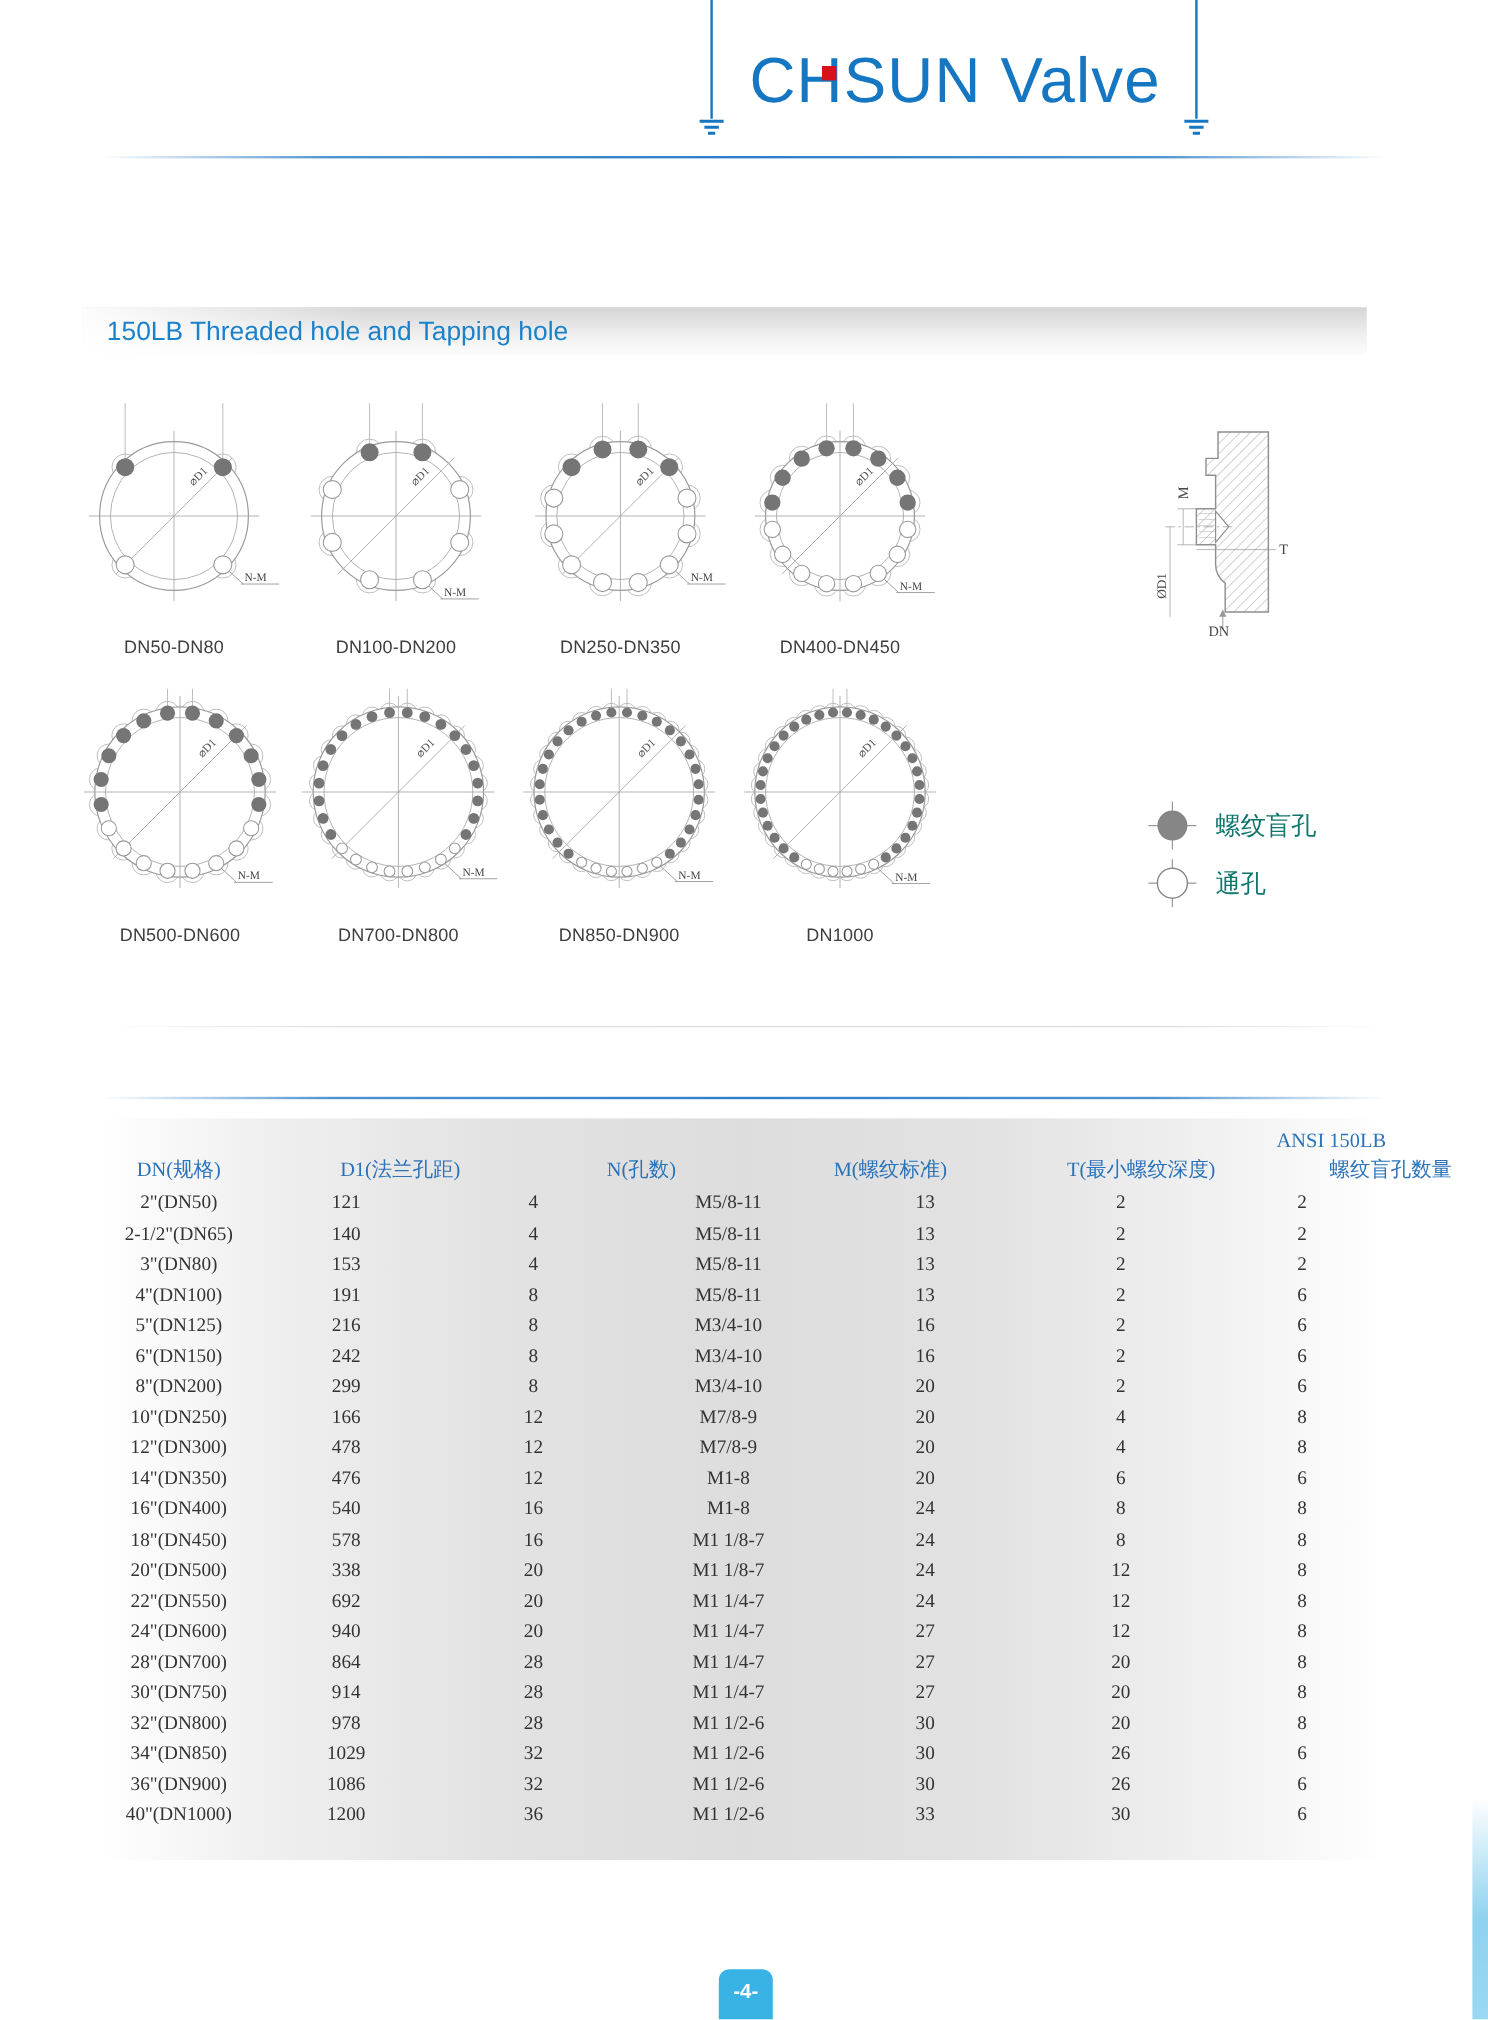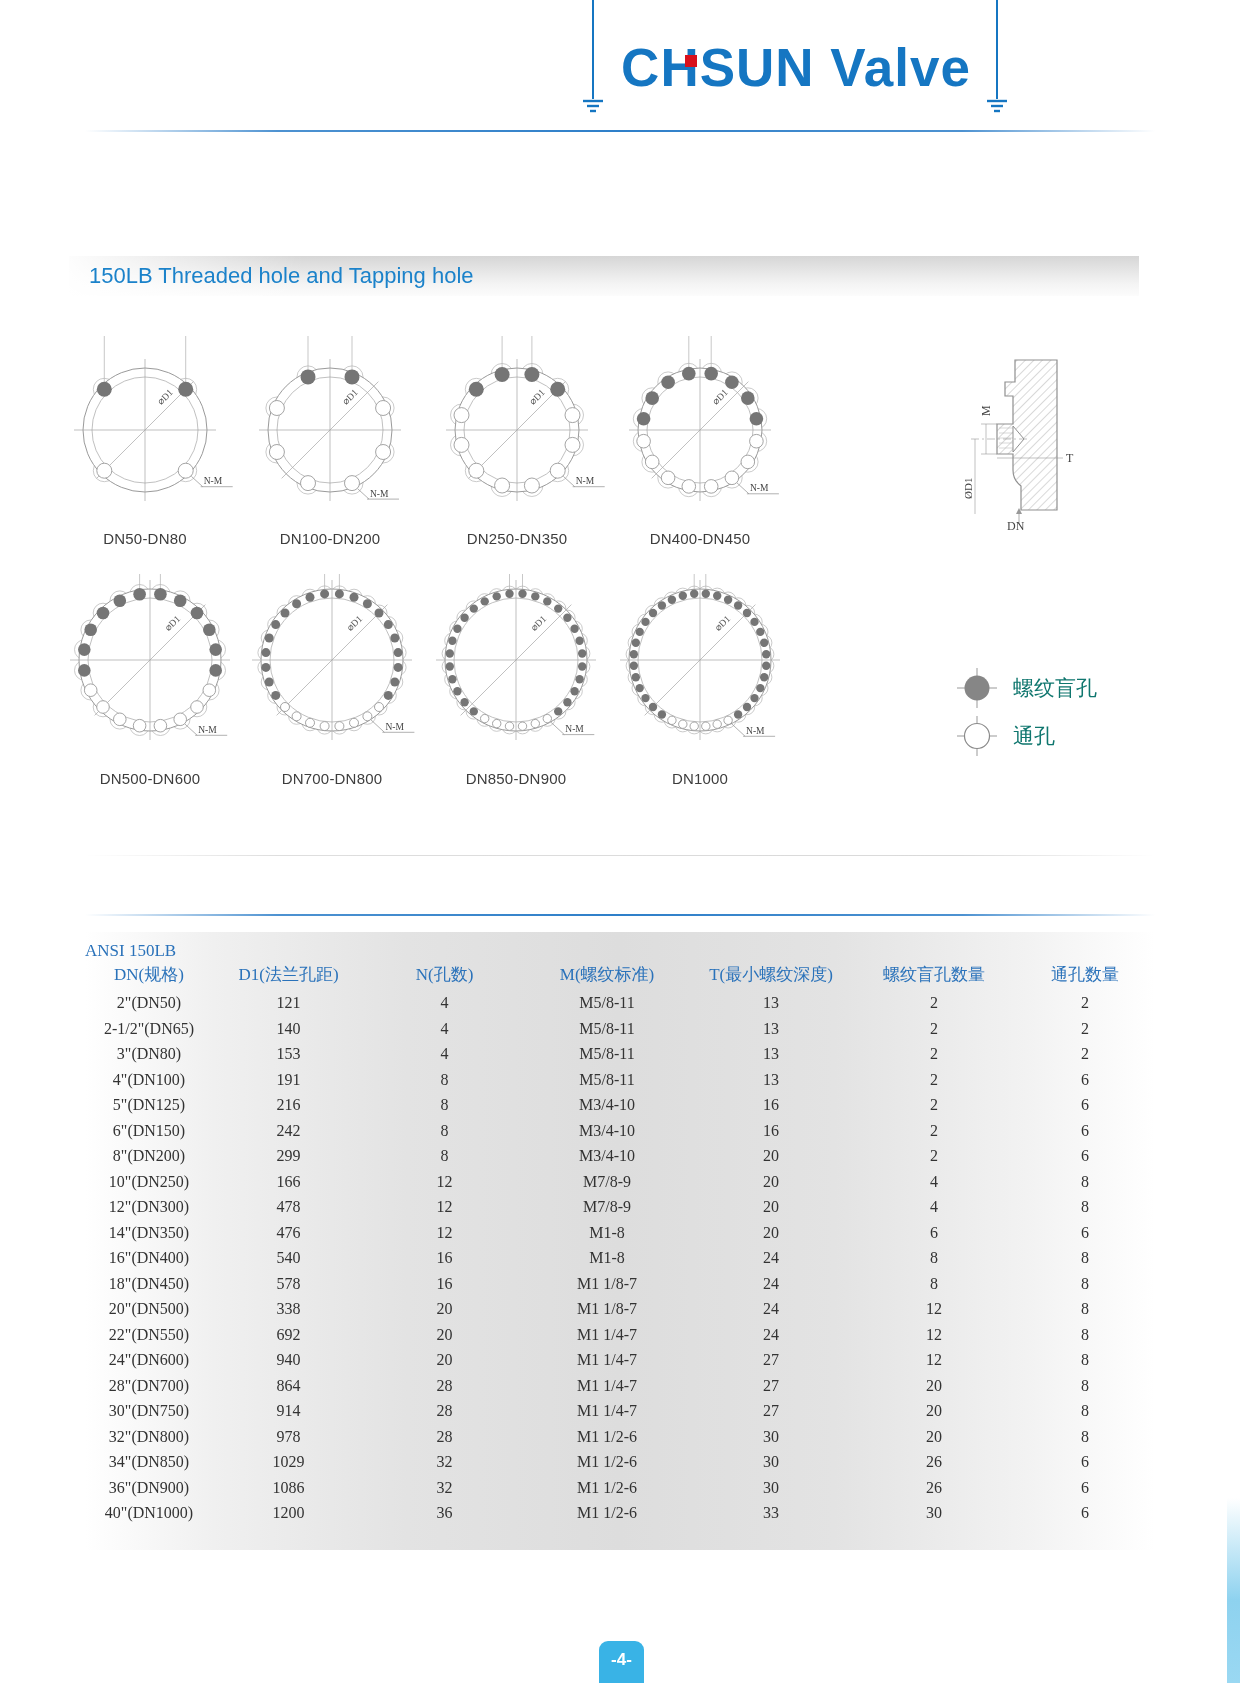--- a/index.html
+++ b/index.html
@@ -2,21 +2,21 @@
 <html><head>
 <meta charset="utf-8">
 <style>
   *{margin:0;padding:0;box-sizing:border-box}
   html,body{background:#fff}
   body{width:1240px;height:1683px;position:relative;overflow:hidden;
        font-family:"Liberation Sans",sans-serif;}
 
   
   .logo-text{position:absolute;left:600px;top:36px;width:392px;height:64px;
-    line-height:64px;text-align:center;font-weight:bold;font-size:53px;
+    line-height:64px;text-align:center;font-weight:normal;font-size:53px;
     letter-spacing:1px;color:#1576c2;}
   .logo-dot{position:absolute;left:685px;top:55px;width:12px;height:12px;background:#d8111c;}
   .gnd{position:absolute;}
   .divider-blue{position:absolute;left:85px;width:1070px;height:2px;
     background:linear-gradient(to right,rgba(46,127,201,0),rgba(46,127,201,.85) 18%,
       #2e7fc9 50%,rgba(46,127,201,.85) 82%,rgba(46,127,201,0));}
   .divider-faint{position:absolute;left:85px;width:1070px;height:1px;
     background:linear-gradient(to right,rgba(0,0,0,0),rgba(0,0,0,.13) 18%,
       rgba(0,0,0,.15) 82%,rgba(0,0,0,0));}
 
@@ -32,26 +32,26 @@
   .xsec{position:absolute;left:963px;top:354px;}
   .legend{position:absolute;left:955px;top:664px;}
   .legend-item{display:flex;align-items:center;height:48px;}
   .legend-item .lab{margin-left:14px;font-family:"Liberation Serif","DejaVu Serif",serif;
     font-size:21px;color:#0f766e;}
 
   
   #spec-table{position:absolute;left:85px;top:932px;width:1070px;height:618px;
     background:linear-gradient(to right,#ffffff 0%,#f0f0f0 12%,#e3e3e3 30%,#dddddd 50%,
       #e3e3e3 70%,#f2f2f2 88%,#ffffff 100%);}
-  .t-title{height:30px;line-height:38px;text-align:left;
+  .t-title{height:30px;line-height:38px;text-align:right;
     font-family:"Liberation Serif","DejaVu Serif",serif;font-size:17px;color:#2a72ba;}
   .tgrid{display:grid;grid-template-columns:128px 151px 161px 164px 164px 162px 140px;
     text-align:center;}
   .t-head{height:28px;line-height:26px;font-family:"Liberation Serif","DejaVu Serif",serif;
-    font-size:17px;color:#2a72ba;}
+    font-size:17px;color:#2a72ba;gap:45px;}
   .trow{height:25.5px;line-height:25.5px;font-family:"Liberation Serif","DejaVu Serif",serif;
     font-size:16px;color:#333;}
 
   
   .page-tab{position:absolute;left:599px;top:1641px;width:45px;height:42px;
     background:#39b3e6;border-radius:9px 9px 0 0;color:#fff;text-align:center;
     line-height:38px;font-size:17px;font-weight:bold;}
   .right-strip{position:absolute;right:0;top:1498px;width:13px;height:185px;
     background:linear-gradient(to bottom,rgba(142,210,239,0),#8ed2ef 55%,#9ad8f2);}
 </style>

